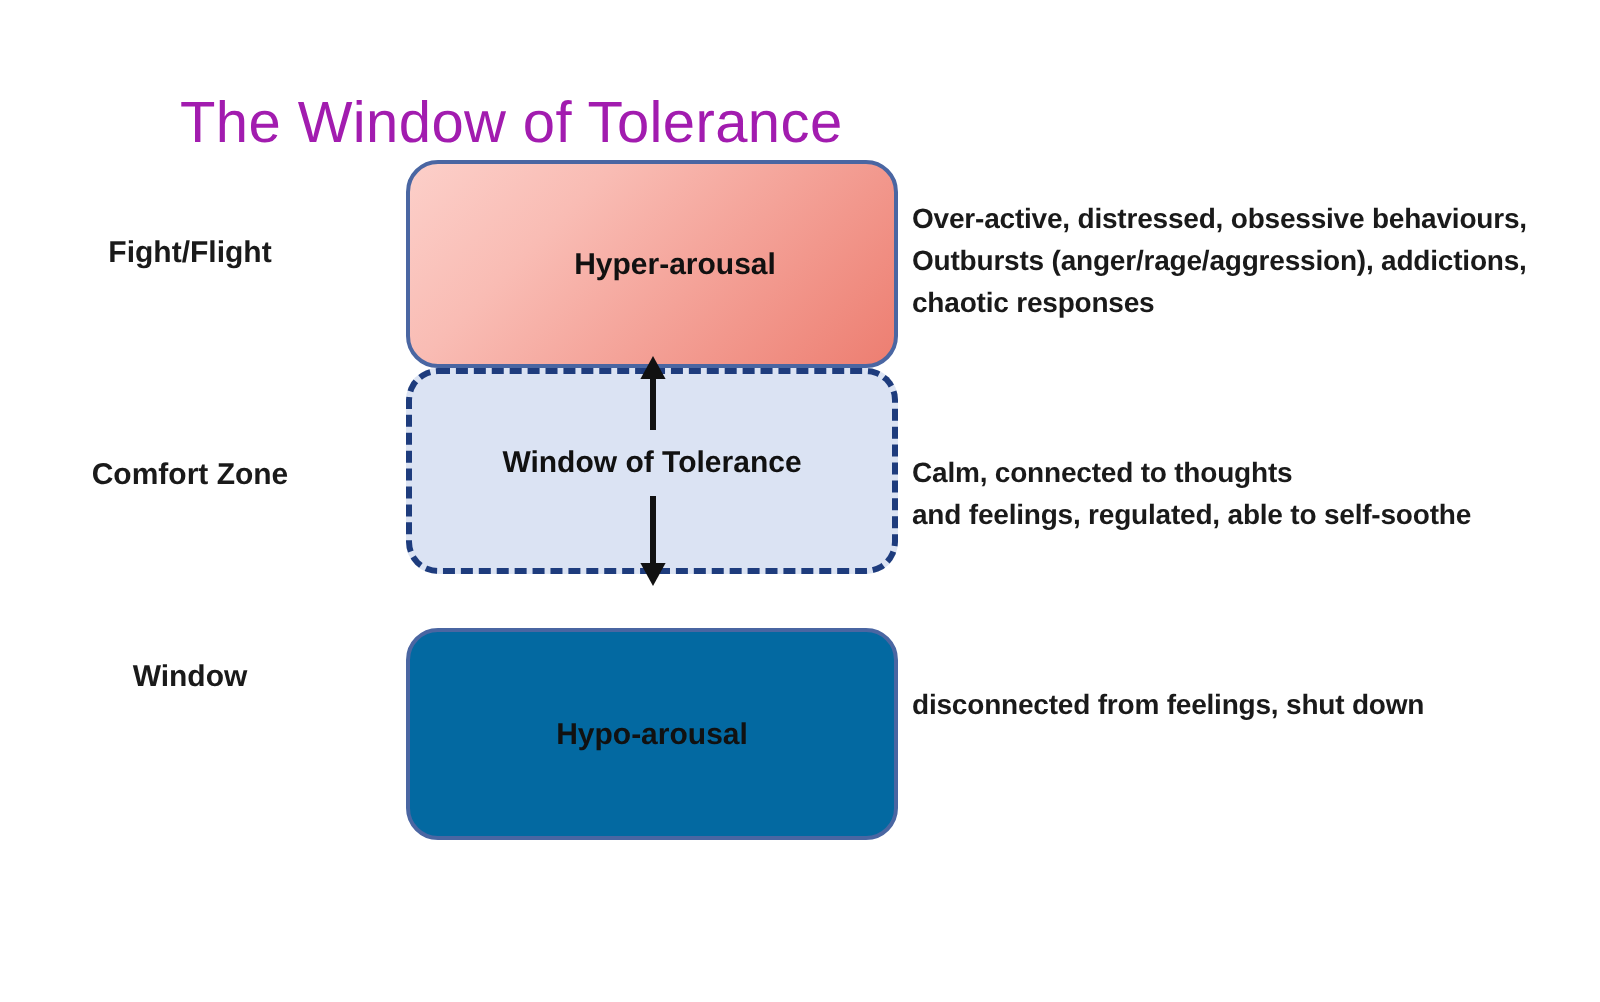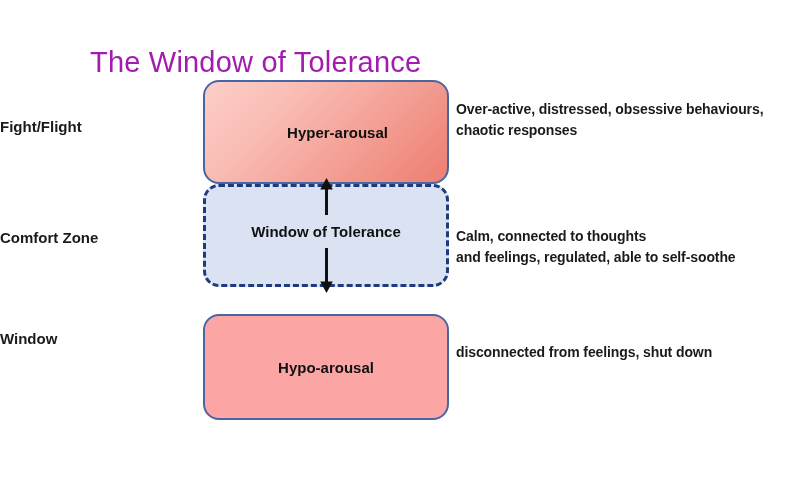--- a/index.html
+++ b/index.html
@@ -51,33 +51,33 @@
   }
   .window-box {
     top: 184px;
     height: 103px;
     background: #dbe3f3;
     border: 3px dashed #1e3c7d;
   }
   .hypo-box {
     top: 314px;
     height: 106px;
-    background: #fca5a5;
+    background: #0369a1;
     border: 2px solid #4a66a2;
   }
   .arrow-icon {
     display: block;
   }
   .arrow-up-wrap   { margin-bottom: 7px; }
   .arrow-down-wrap { margin-top: 7px; }
   .side-label {
     position: absolute;
     left: 0;
     width: 190px;
-    text-align: left;
+    text-align: center;
     font-size: 15px;
     font-weight: 600;
     color: #1a1a1a;
     white-space: nowrap;
   }
   .side-label-hyper  { top: 118px; }
   .side-label-window { top: 229px; }
   .side-label-hypo   { top: 330px; }
   .zone-desc {
     position: absolute;
@@ -121,20 +121,21 @@
     </svg>
   </span>
 </div>
 
 <div class="zone-box hypo-box">
   <div class="box-label">Hypo-arousal</div>
 </div>
 
 <div class="zone-desc desc-hyper">
   <div>Over-active, distressed, obsessive behaviours,</div>
+  <div>Outbursts (anger/rage/aggression), addictions,</div>
   <div>chaotic responses</div>
 </div>
 
 <div class="zone-desc desc-window">
   <div>Calm, connected to thoughts</div>
   <div>and feelings, regulated, able to self-soothe</div>
 </div>
 
 <div class="zone-desc desc-hypo">
   <div>disconnected from feelings, shut down</div>

